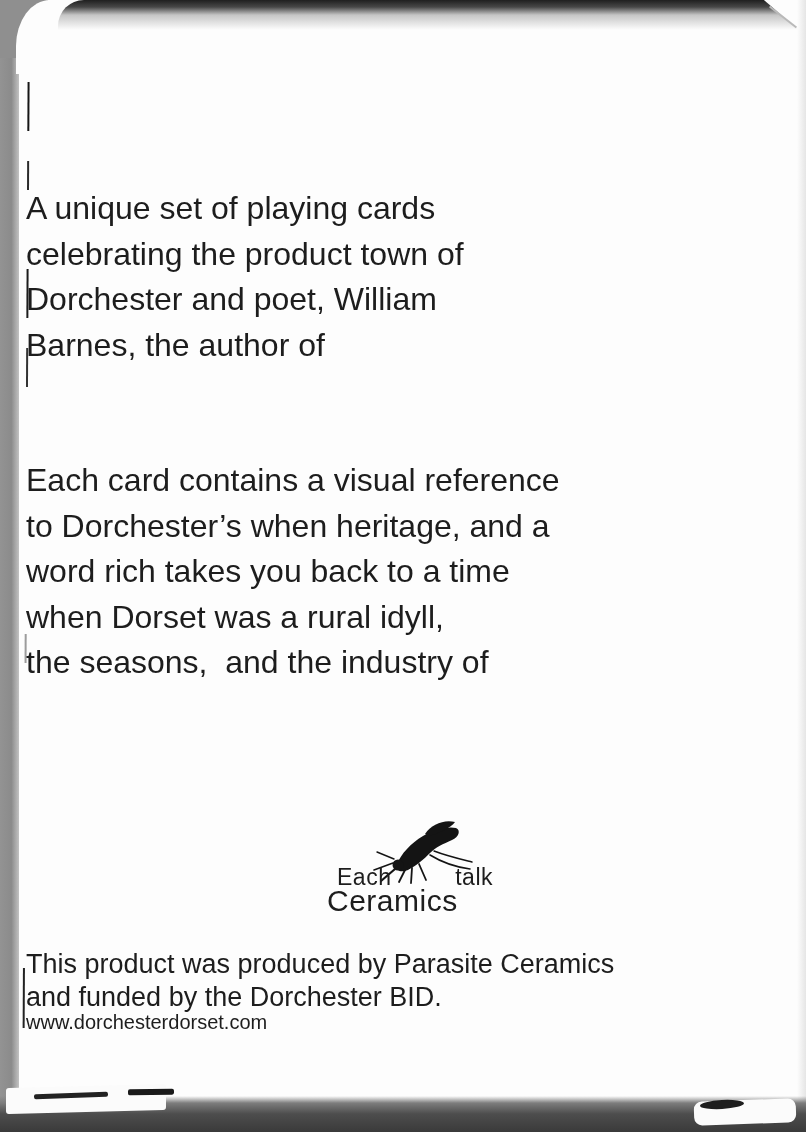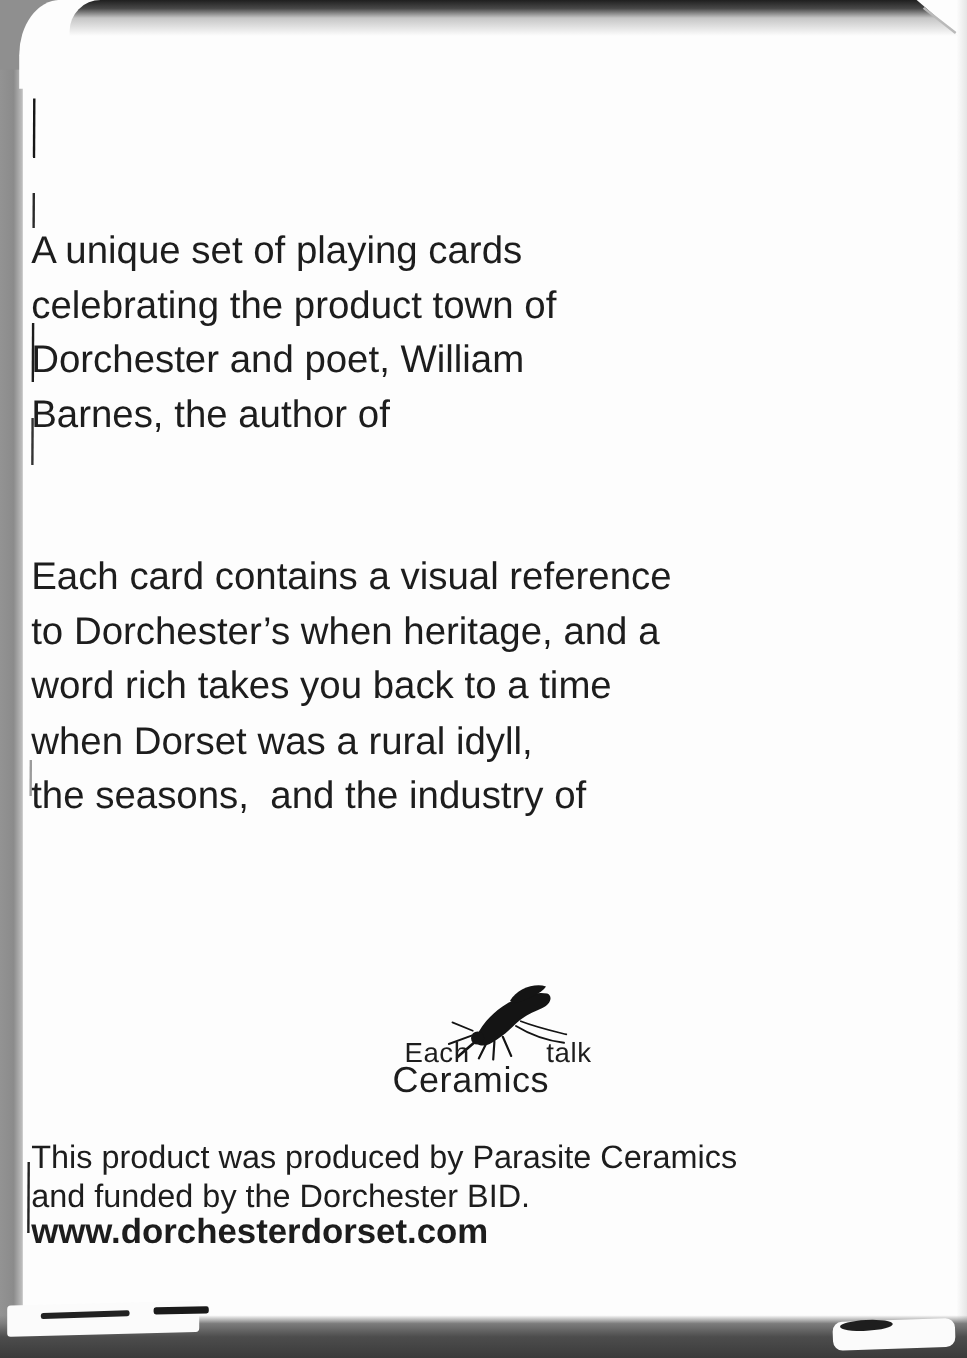--- a/index.html
+++ b/index.html
@@ -71,21 +71,21 @@
   .notch-br-blob { position:absolute; left:700px; top:1100px; width:44px; height:9px;
     background:#1e1e1e; border-radius:50%; transform:rotate(-3deg); }
   
   .content { position:absolute; left:26px; right:2px; top:0; height:100%; }
   .para { position:absolute; left:0; right:0; font-size:32px; line-height:45.5px; }
   .para .line { white-space:pre; }
   .para1 { top:186px; }
   .para2 { top:458px; }
   .credit { position:absolute; left:0; right:0; top:922px; font-size:27px; line-height:33px;margin-top:26px; }
   .credit .line { white-space:pre; }
-  .website { position:absolute; left:0; right:0; top:1011px; font-size:29px; font-weight:bold; }
+  .website { position:absolute; left:0; right:0; top:1011px; font-size:20px; font-weight:normal; }
   
   .logo { position:absolute; left:0; right:0; top:818px; height:100px; }
   .logo-inner { position:relative; width:156px; height:100px; margin:0 auto; }
   .mosquito { position:absolute; left:36px; top:0px; width:100px; height:66px; }
   .logo-para { position:absolute; left:0; top:46px; font-size:23px; letter-spacing:.5px; }
   .logo-site { position:absolute; right:0; top:46px; font-size:23px; letter-spacing:.5px; }
   .logo-ceramics { position:absolute; left:-10px; right:-10px; top:66px; font-size:30px; letter-spacing:.5px; }
 </style>
 </head>
 <body>

